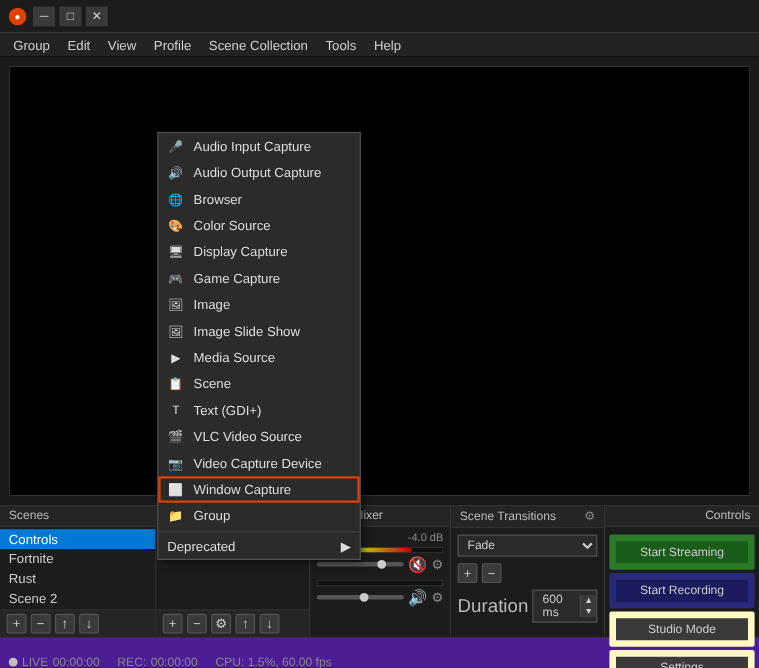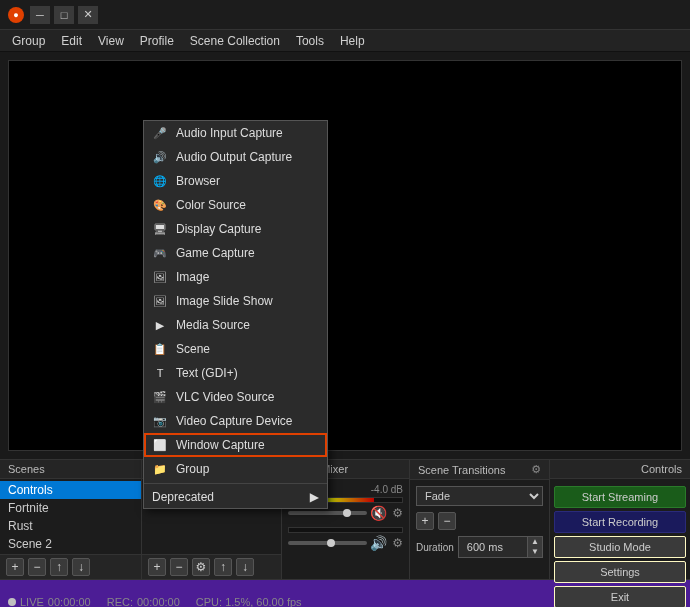--- a/index.html
+++ b/index.html
@@ -174,21 +174,21 @@
     
     .controls-panel {
       width: 140px;
       display: flex;
       flex-direction: column;
       padding: 4px;
       gap: 3px;
     }
     .ctrl-btn {
       background: #3a3a3a;
-      border: 1px solid #fef9c3;
+      border: 6px solid #fef9c3;
       color: #ccc;
       font-size: 11px;
       padding: 4px 8px;
       cursor: pointer;
       text-align: center;
       border-radius: 2px;
     }
     .ctrl-btn.start-streaming { background: #1a5c1a; border-color: #2a7a2a; }
     .ctrl-btn.start-recording { background: #1a1a5c; border-color: #2a2a7a; }
 
@@ -426,21 +426,21 @@
     </div>
     <div style="padding:6px;">
       <select class="select-box">
         <option>Fade</option>
       </select>
       <div style="display:flex;align-items:center;gap:4px;margin-top:6px;">
         <button class="icon-btn">+</button>
         <button class="icon-btn">−</button>
       </div>
       <div style="display:flex;align-items:center;gap:4px;margin-top:6px;">
-        <span style="font-size:10px;color:#bbb;text-align:right;">Duration</span>
+        <span style="font-size:17px;color:#bbb;text-align:right;">Duration</span>
         <div style="display:flex;align-items:center;background:#2a2a2a;border:1px solid #555;flex:1;">
           <span style="font-size:11px;color:#ccc;padding:2px 8px;flex:1;">600 ms</span>
           <div style="display:flex;flex-direction:column;border-left:1px solid #555;">
             <button style="background:#3a3a3a;border:none;color:#ccc;font-size:8px;padding:1px 3px;cursor:pointer;line-height:1;">▲</button>
             <button style="background:#3a3a3a;border:none;color:#ccc;font-size:8px;padding:1px 3px;cursor:pointer;line-height:1;">▼</button>
           </div>
         </div>
       </div>
     </div>
   </div>

